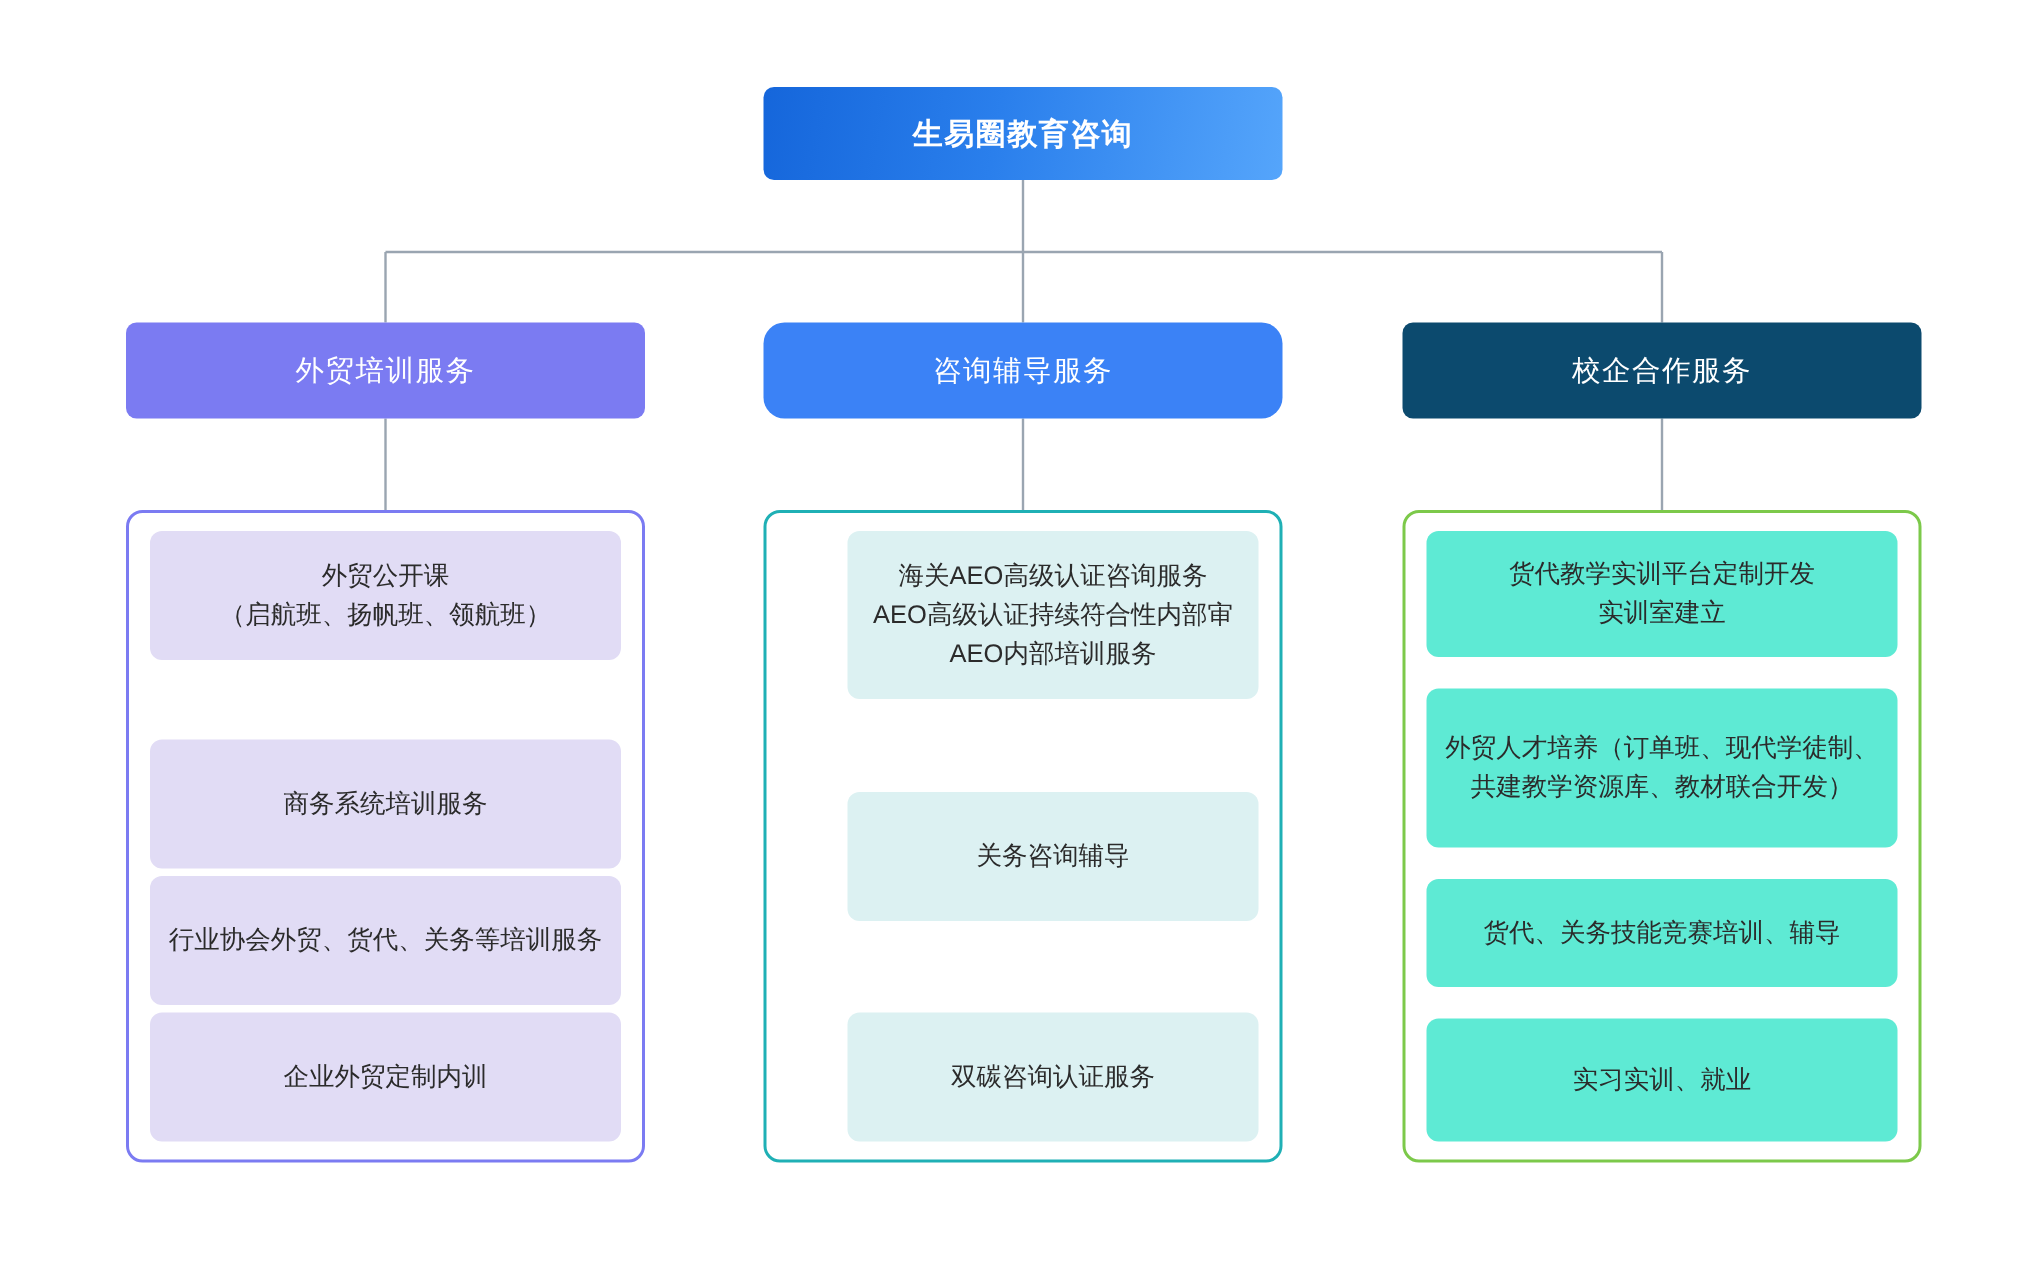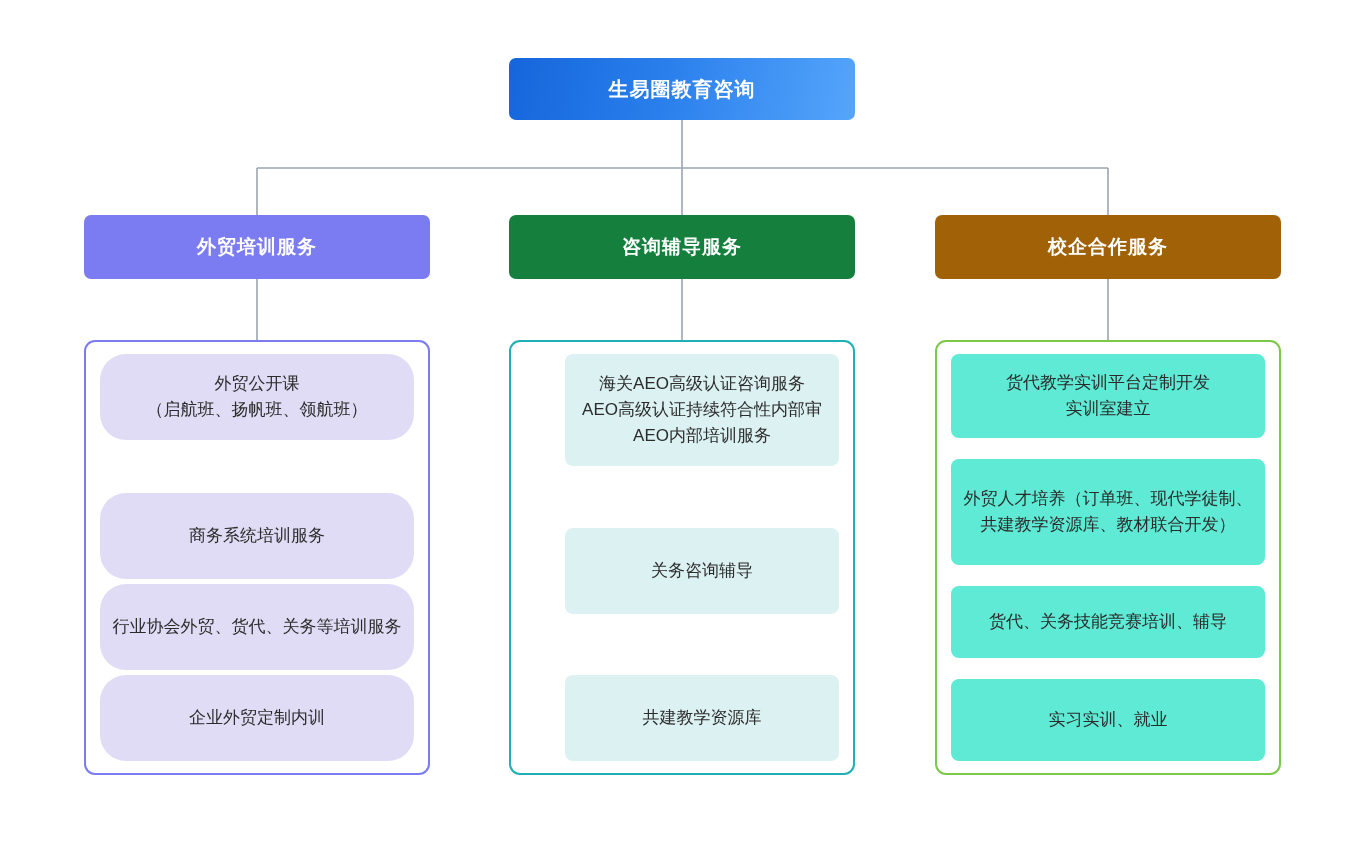--- a/index.html
+++ b/index.html
@@ -25,46 +25,46 @@
   }
 
   
   .col{position:absolute;top:215px;width:346px;z-index:3;}
   .col-1{left:84px;}
   .col-2{left:509px;}
   .col-3{left:935px;}
 
   .cat-header{
     height:64px;border-radius:7px;
-    color:#ffffff;font-size:19px;font-weight:bold;letter-spacing:1px;
+    color:#ffffff;font-size:19px;font-weight:normal;letter-spacing:1px;
     display:flex;align-items:center;justify-content:center;
   }
   .col-1 .cat-header{background:#7b7bf2;}
-  .col-2 .cat-header{background:#15803d;}
-  .col-3 .cat-header{background:#a16207;}
+  .col-2 .cat-header{background:#3b82f6;border-radius:14px;}
+  .col-3 .cat-header{background:#0c4a6e;}
 
   .group-box{
     position:absolute;top:125px;left:0;width:346px;height:435px;
     box-sizing:border-box;border-radius:11px;border:2px solid #7b7bf2;
     background:#ffffff;
     padding:12px 14px;
     display:flex;flex-direction:column;justify-content:space-between;
   }
   .col-2 .group-box{border-color:#1fb0b5;}
   .col-3 .group-box{border-color:#7cc94a;}
 
   .leaf{
     border-radius:8px;
     display:flex;align-items:center;justify-content:center;
     text-align:center;
     font-size:17px;line-height:26px;color:#2b2b2b;
     padding:8px 10px;box-sizing:border-box;
     white-space:pre-line;
   }
-  .col-1 .leaf{background:#e1dcf5;border-radius:26px;}
+  .col-1 .leaf{background:#e1dcf5;}
   .col-2 .leaf{background:#dcf1f2;margin-left:40px;}
   .col-3 .leaf{background:#5eead4;}
 
   
   .col-1 .leaf:nth-child(1){height:86px;}
   .col-1 .leaf:nth-child(2){height:86px;margin-top:48px;}
   .col-1 .leaf:nth-child(3){height:86px;}
   .col-1 .leaf:nth-child(4){height:86px;}
 
   .col-2 .leaf:nth-child(1){height:112px;}
@@ -116,21 +116,21 @@
 
   <div class="col col-2">
     <div class="cat-header">
       <span>咨询辅导服务</span>
     </div>
     <div class="group-box">
       <div class="leaf">海关AEO高级认证咨询服务
 AEO高级认证持续符合性内部审
 AEO内部培训服务</div>
       <div class="leaf">关务咨询辅导</div>
-      <div class="leaf">共建教学资源库</div>
+      <div class="leaf">双碳咨询认证服务</div>
     </div>
   </div>
 
   <div class="col col-3">
     <div class="cat-header">
       <span>校企合作服务</span>
     </div>
     <div class="group-box">
       <div class="leaf">货代教学实训平台定制开发
 实训室建立</div>

